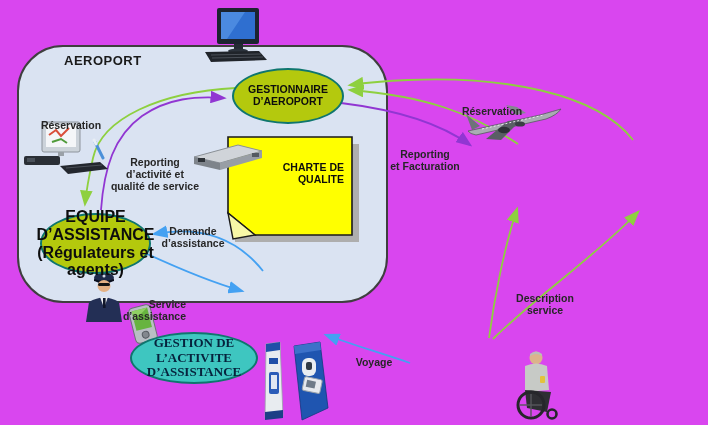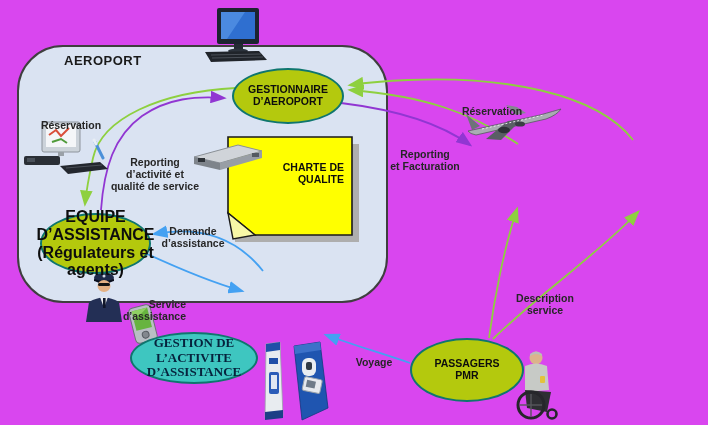--- a/index.html
+++ b/index.html
@@ -170,22 +170,20 @@
     <line x1="11" y1="55" x2="33" y2="55" stroke="#56565c" stroke-width="1.4"></line>
     <circle cx="43" cy="64" r="4.5" fill="none" stroke="#26262b" stroke-width="2.6"></circle>
   </svg>
 
   <div class="abs node olive n-gestionnaire">GESTIONNAIRE
 D’AEROPORT</div>
   <div class="abs node olive n-equipe">EQUIPE
 D’ASSISTANCE
 (Régulateurs  et
 agents)</div>
-  <div class="abs node olive n-passagers">PASSAGERS
-PMR</div>
   <div class="abs node n-gestion">GESTION DE
 L’ACTIVITE
 D’ASSISTANCE</div>
 
   <div class="abs edge-label l-reservation-left">Réservation</div>
   <div class="abs edge-label l-reporting-act">Reporting
 d’activité et
 qualité de service</div>
   <div class="abs edge-label l-demande">Demande
 d’assistance</div>

